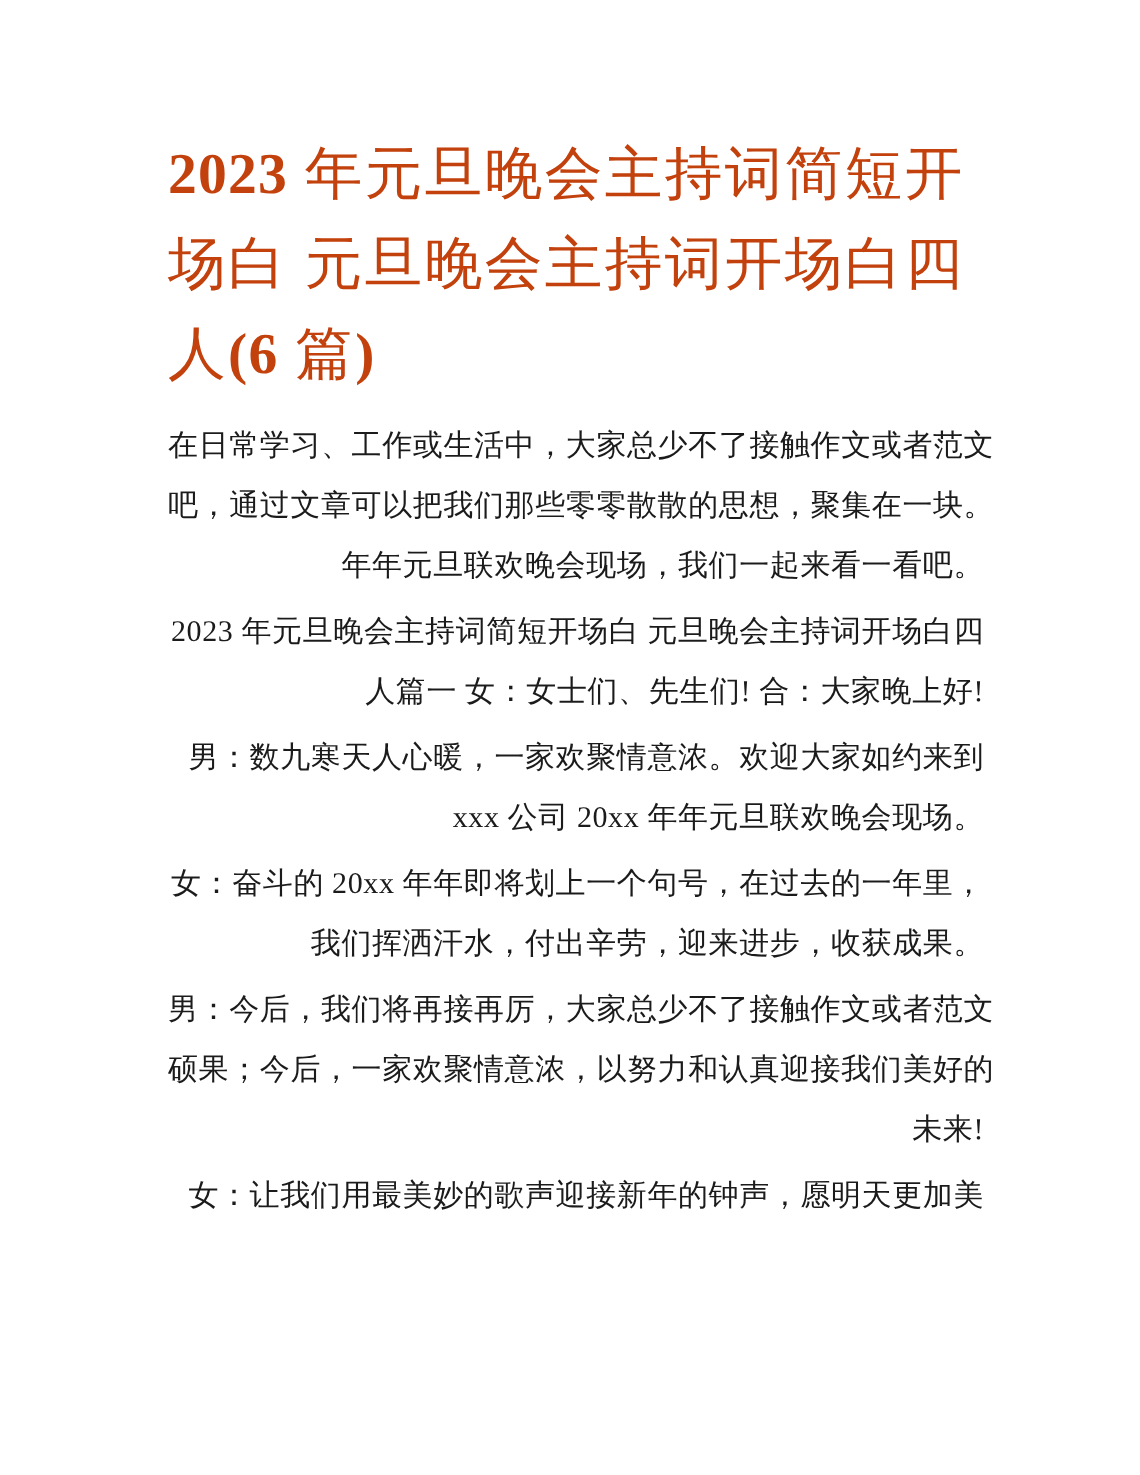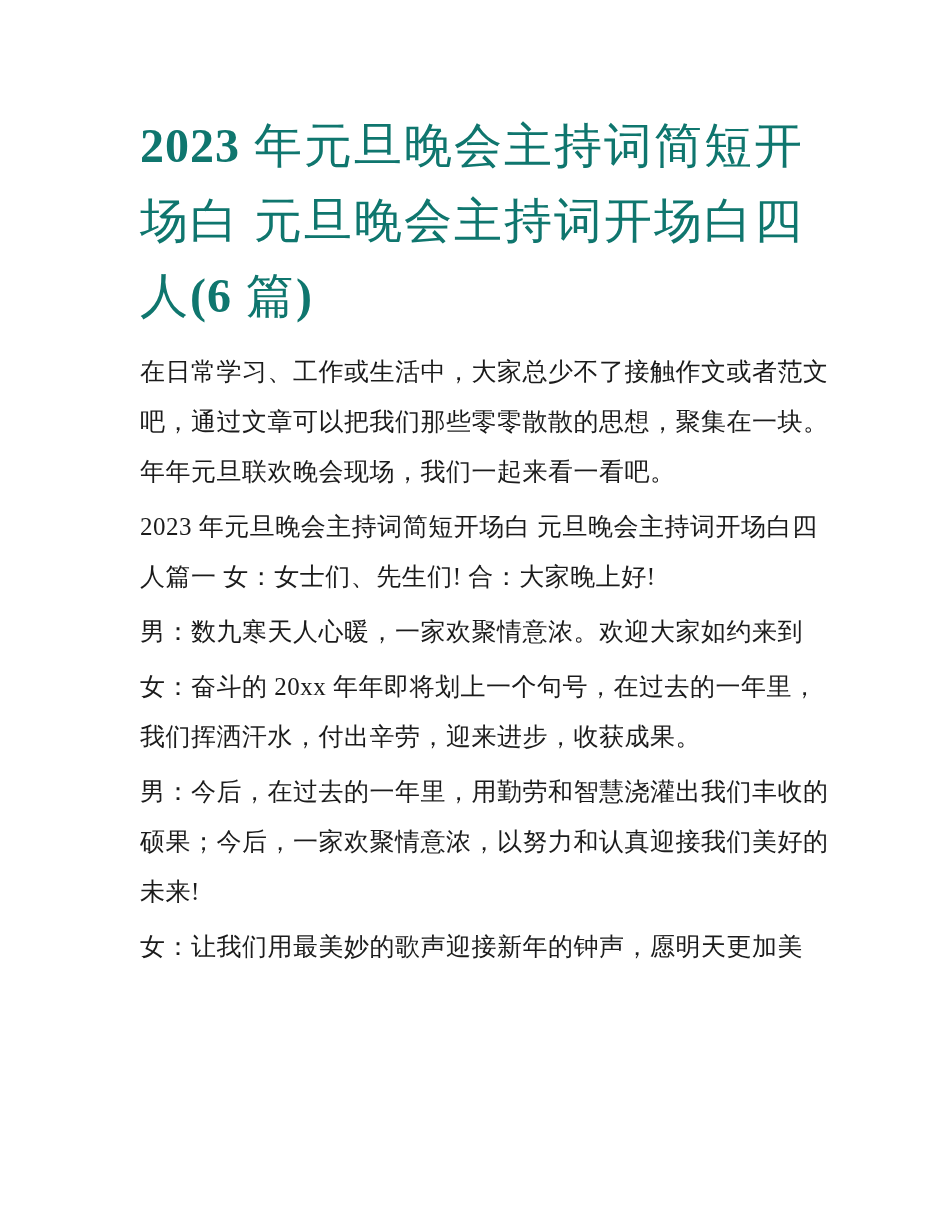--- a/index.html
+++ b/index.html
@@ -34,57 +34,59 @@
   }
   .doc-title .b {
     font-weight: 700;
     letter-spacing: 1px;
   }
   .doc-body {
     color: #1b1b1b;
   }
   .para {
     margin: 0 0 5px 0;
+    text-align: right;
   }
   .line {
     font-size: 25px;
     line-height: 50px;
     letter-spacing: 0.5px;
     white-space: nowrap;
   }
 </style>
 </head>
 <body>
 
 <div class="page" style="background: rgb(255, 255, 255);">
   <div class="content">
-    <h1 class="doc-title" id="doc-title" style="color: #0f766e;">
+    <h1 class="doc-title" id="doc-title" style="color: #c2410c;">
         <div class="title-line"><span class="b">2023</span><span> 年元旦晚会主持词简短开</span></div>
         <div class="title-line"><span>场白 元旦晚会主持词开场白四</span></div>
         <div class="title-line"><span>人</span><span class="b">(6</span><span> 篇</span><span class="b">)</span></div>
       </h1>
     <div class="doc-body" id="doc-body" style="color: rgb(27, 27, 27);">
         <div class="para">
           <div class="line">在日常学习、工作或生活中，大家总少不了接触作文或者范文</div>
           <div class="line">吧，通过文章可以把我们那些零零散散的思想，聚集在一块。</div>
           <div class="line">年年元旦联欢晚会现场，我们一起来看一看吧。</div>
         </div>
         <div class="para">
           <div class="line">2023 年元旦晚会主持词简短开场白 元旦晚会主持词开场白四</div>
           <div class="line">人篇一 女：女士们、先生们! 合：大家晚上好!</div>
         </div>
         <div class="para">
           <div class="line">男：数九寒天人心暖，一家欢聚情意浓。欢迎大家如约来到</div>
+          <div class="line">xxx 公司 20xx 年年元旦联欢晚会现场。</div>
         </div>
         <div class="para">
           <div class="line">女：奋斗的 20xx 年年即将划上一个句号，在过去的一年里，</div>
           <div class="line">我们挥洒汗水，付出辛劳，迎来进步，收获成果。</div>
         </div>
         <div class="para">
-          <div class="line">男：今后，在过去的一年里，用勤劳和智慧浇灌出我们丰收的</div>
+          <div class="line">男：今后，我们将再接再厉，大家总少不了接触作文或者范文</div>
           <div class="line">硕果；今后，一家欢聚情意浓，以努力和认真迎接我们美好的</div>
           <div class="line">未来!</div>
         </div>
         <div class="para">
           <div class="line">女：让我们用最美妙的歌声迎接新年的钟声，愿明天更加美</div>
         </div>
       </div>
   </div>
 </div>
 

